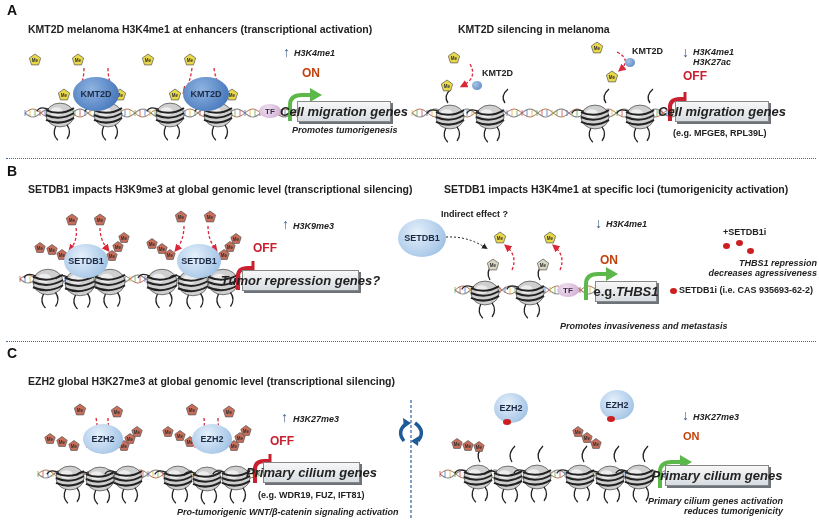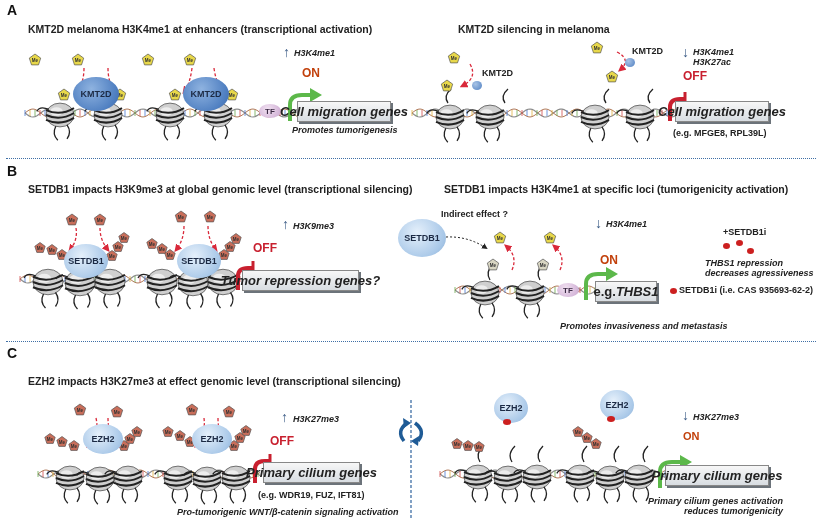--- a/index.html
+++ b/index.html
@@ -772,26 +772,26 @@
 <div class="genebox" style="left:595px;top:281px;width:60px">
     <span style="font-style:normal">e.g. </span>
     <span>THBS1</span>
   </div>
 <div class="abs caption" style="left:560px;top:321px">Promotes invasiveness and metastasis</div>
 
 <div class="abs plain" style="left:723px;top:227px">+SETDB1i</div>
 <div class="abs" style="left:723px;top:243px;width:7px;height:6px;border-radius:50%;background:#cc1f1f"></div>
 <div class="abs" style="left:736px;top:240px;width:7px;height:6px;border-radius:50%;background:#cc1f1f"></div>
 <div class="abs" style="left:747px;top:248px;width:7px;height:6px;border-radius:50%;background:#cc1f1f"></div>
-<div class="abs caption" style="left:705px;top:258px;text-align:left;width:112px"><span>THBS1</span><span> repression</span><br><span>decreases agressiveness</span></div>
+<div class="abs caption" style="left:705px;top:258px;text-align:right;width:112px"><span>THBS1</span><span> repression</span><br><span>decreases agressiveness</span></div>
 <div class="abs" style="left:670px;top:288px;width:7px;height:6px;border-radius:50%;background:#cc1f1f"></div>
 <div class="abs plain" style="left:679px;top:285px">SETDB1i (i.e. CAS 935693-62-2)</div>
 
 <div class="abs panel-letter" style="left:7px;top:345px">C</div>
-<div class="abs title" style="left:28px;top:375px">EZH2 impacts H3K27me3 at effect genomic level (transcriptional silencing)</div>
+<div class="abs title" style="left:28px;top:375px">EZH2 global H3K27me3 at global genomic level (transcriptional silencing)</div>
 
 <div class="enzyme set" style="left:83px;top:424px;width:40px;height:30px">
     <span>EZH2</span>
   </div>
 <div class="enzyme set" style="left:192px;top:424px;width:40px;height:30px">
     <span>EZH2</span>
   </div>
 <div class="abs" style="left:281px;top:409px;color:#3b5b86;font-size:14px;font-weight:bold">↑</div>
 <div class="abs mark" style="left:293px;top:414px">H3K27me3</div>
 <div class="abs off" style="left:270px;top:434px">OFF</div>

